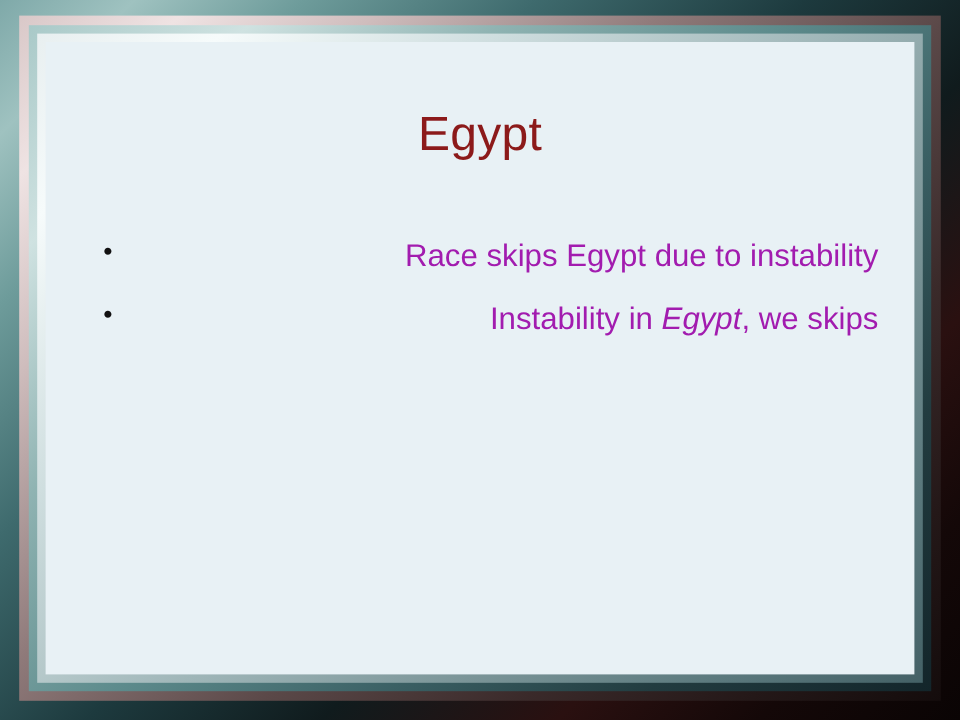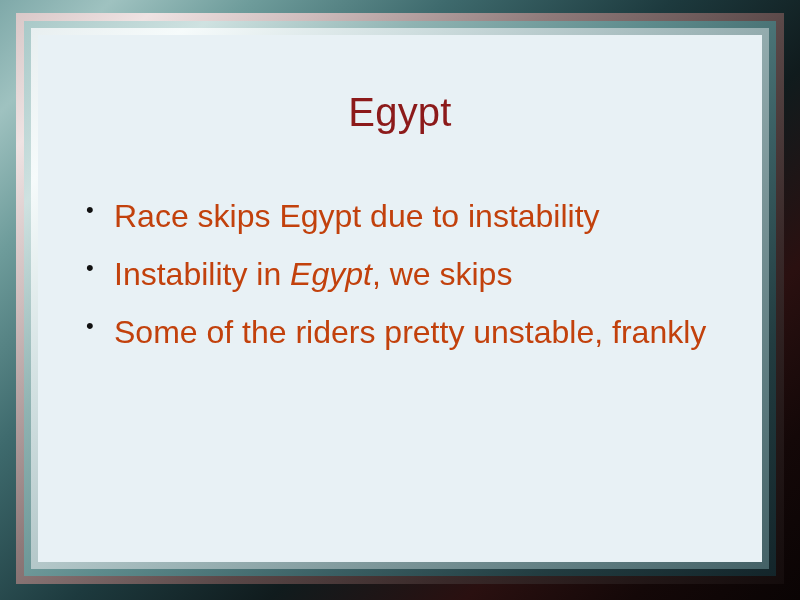--- a/index.html
+++ b/index.html
@@ -101,26 +101,27 @@
     position: absolute;
     top: 165px;
     left: 40px;
     right: 30px;
     margin: 0;
     padding: 0;
     list-style: none;
   }
   .bullet {
     position: relative;
-    color: #c2410c;
-    font-size: 32px;
+    color: #a21caf;
+    font-size: 26px;
     line-height: 1.0;
     padding-left: 36px;
     margin-bottom: 26px;
     white-space: nowrap;
+    text-align: right;
   }
   .bullet::before {
     content: "\2022";
     position: absolute;
     left: 8px;
     top: -1px;
     color: #111;
     font-size: 22px;
   }
   .bullet em {
@@ -138,22 +139,19 @@
 
           <h1 class="slide-title">Egypt</h1>
 
           <ul class="bullets">
             <li class="bullet">
               <span>Race skips Egypt due to instability</span>
             </li>
             <li class="bullet">
               <span>Instability in </span><em>Egypt</em><span>, we skips</span>
             </li>
-            <li class="bullet">
-              <span>Some of the riders pretty unstable, frankly</span>
-            </li>
           </ul>
 
         </div>
       </div>
     </div>
   </div>
 </div>
 
 </body></html>

